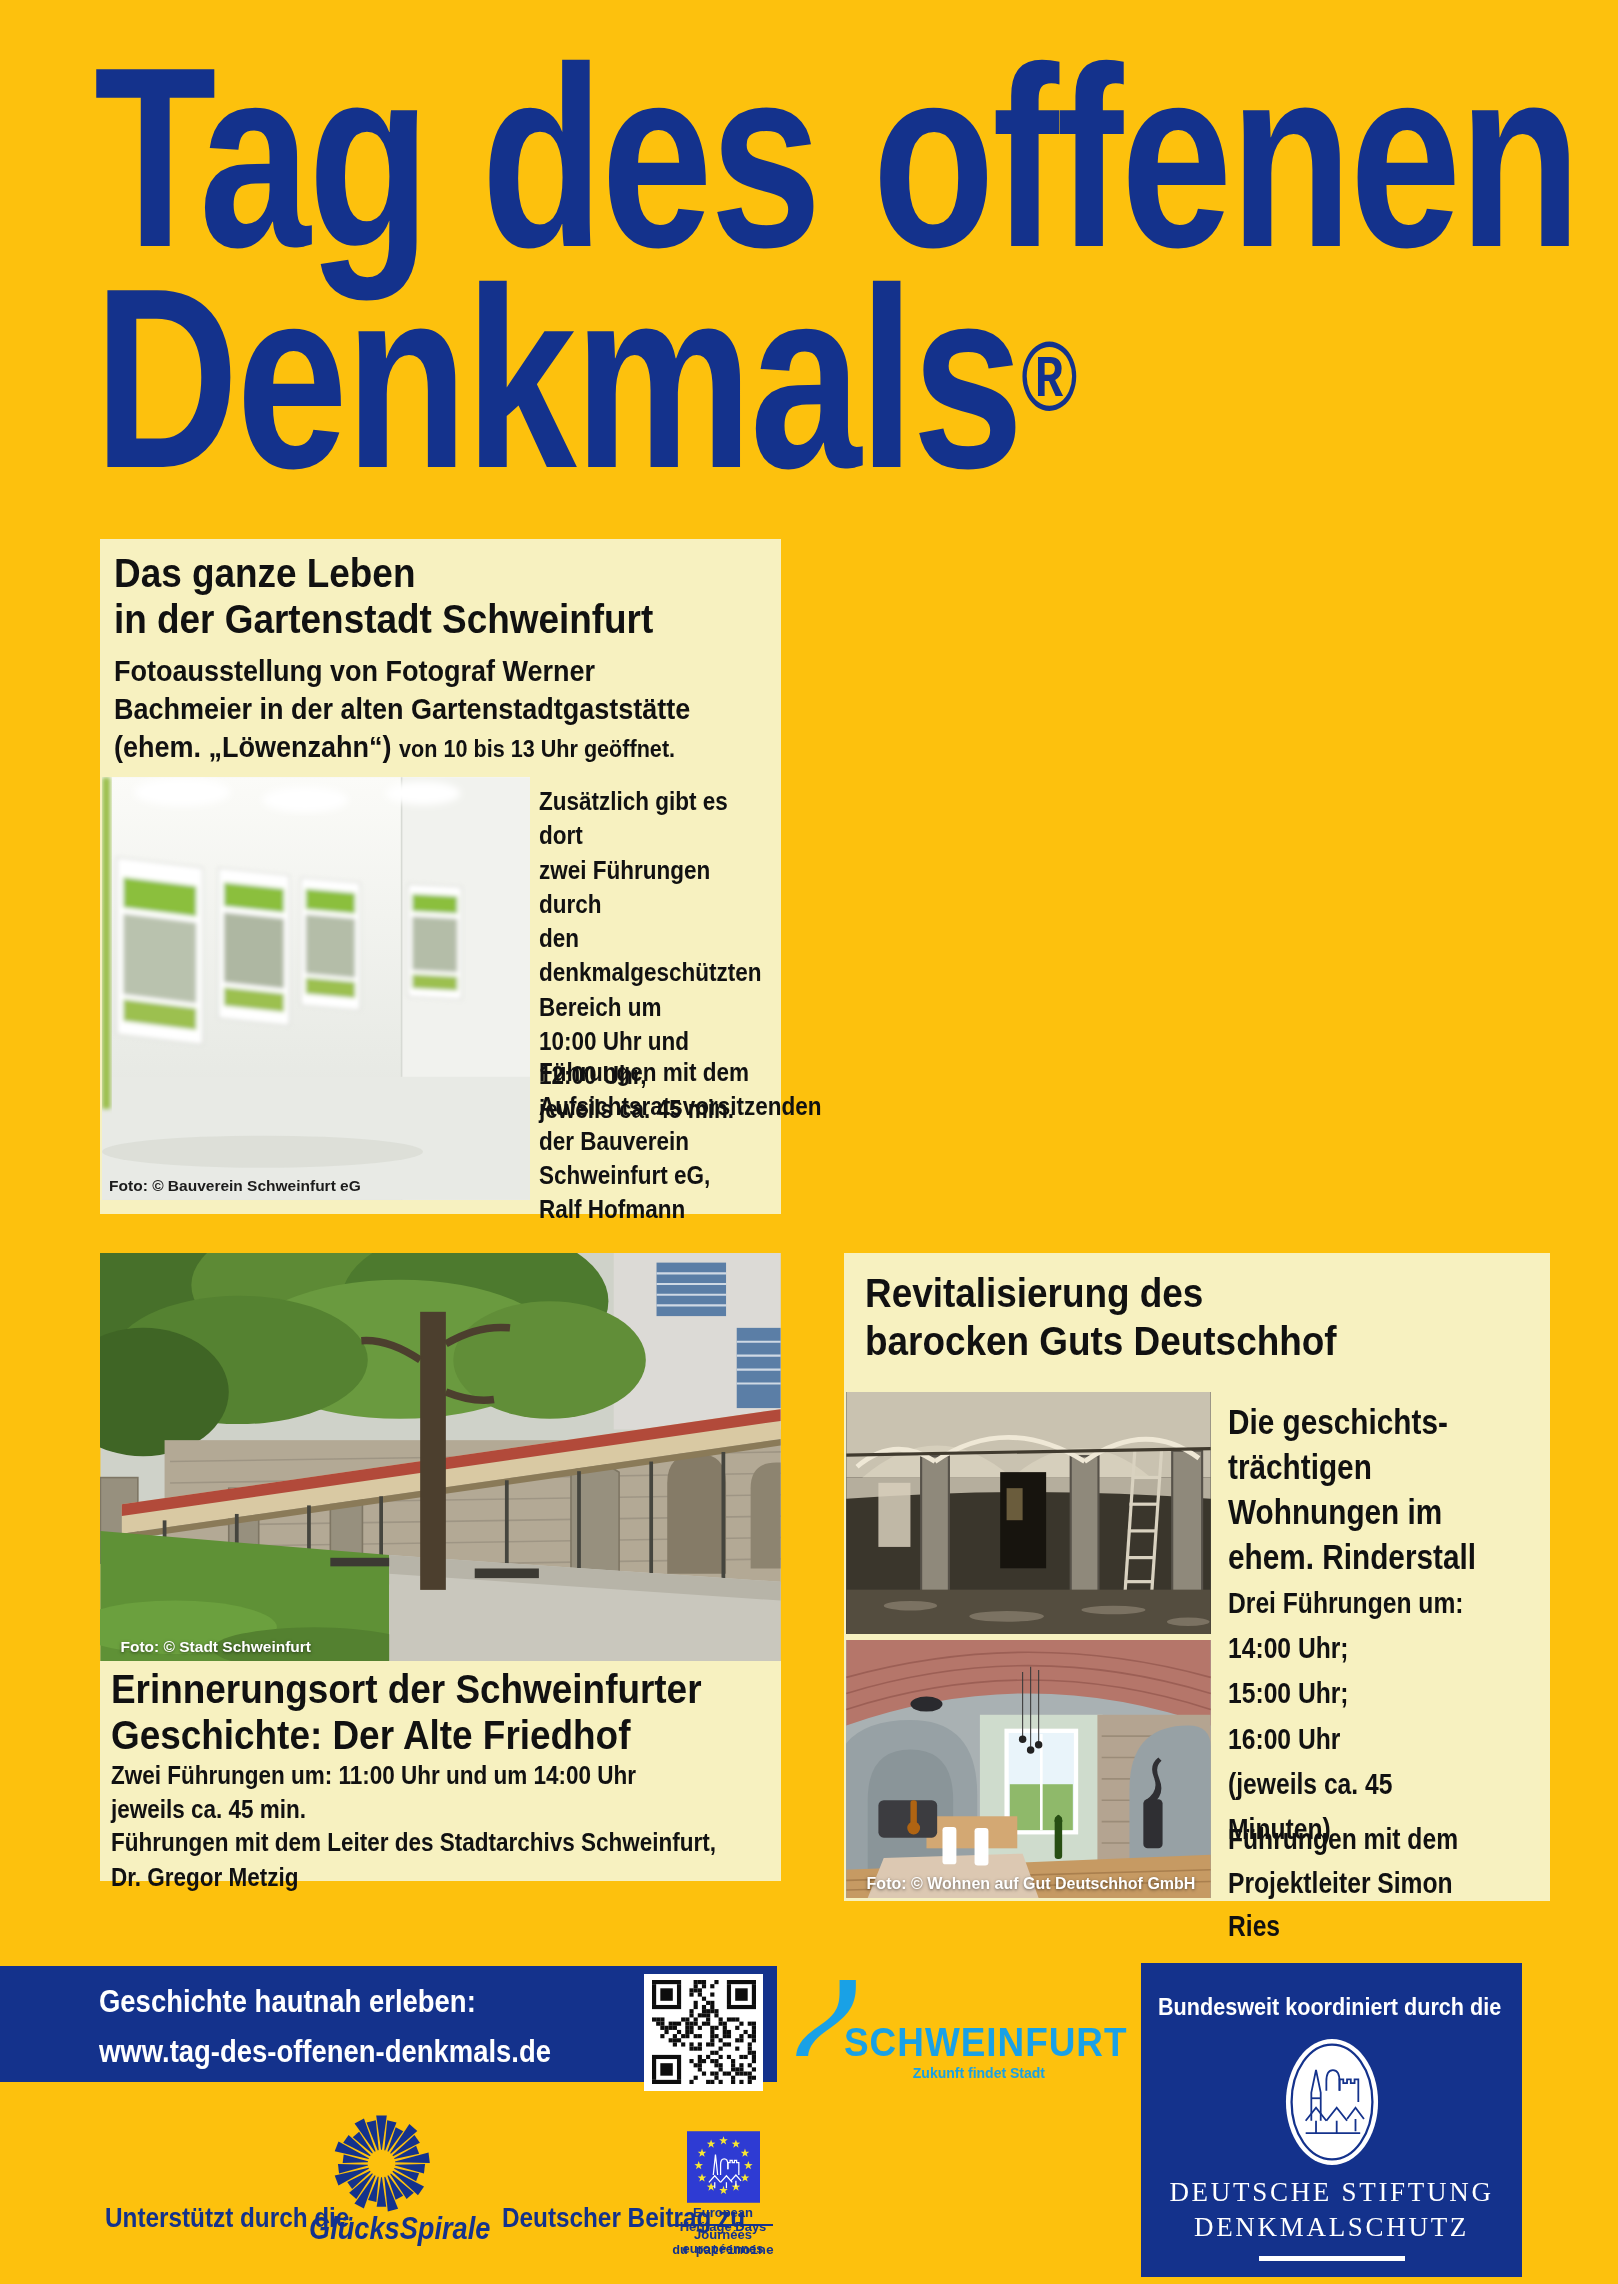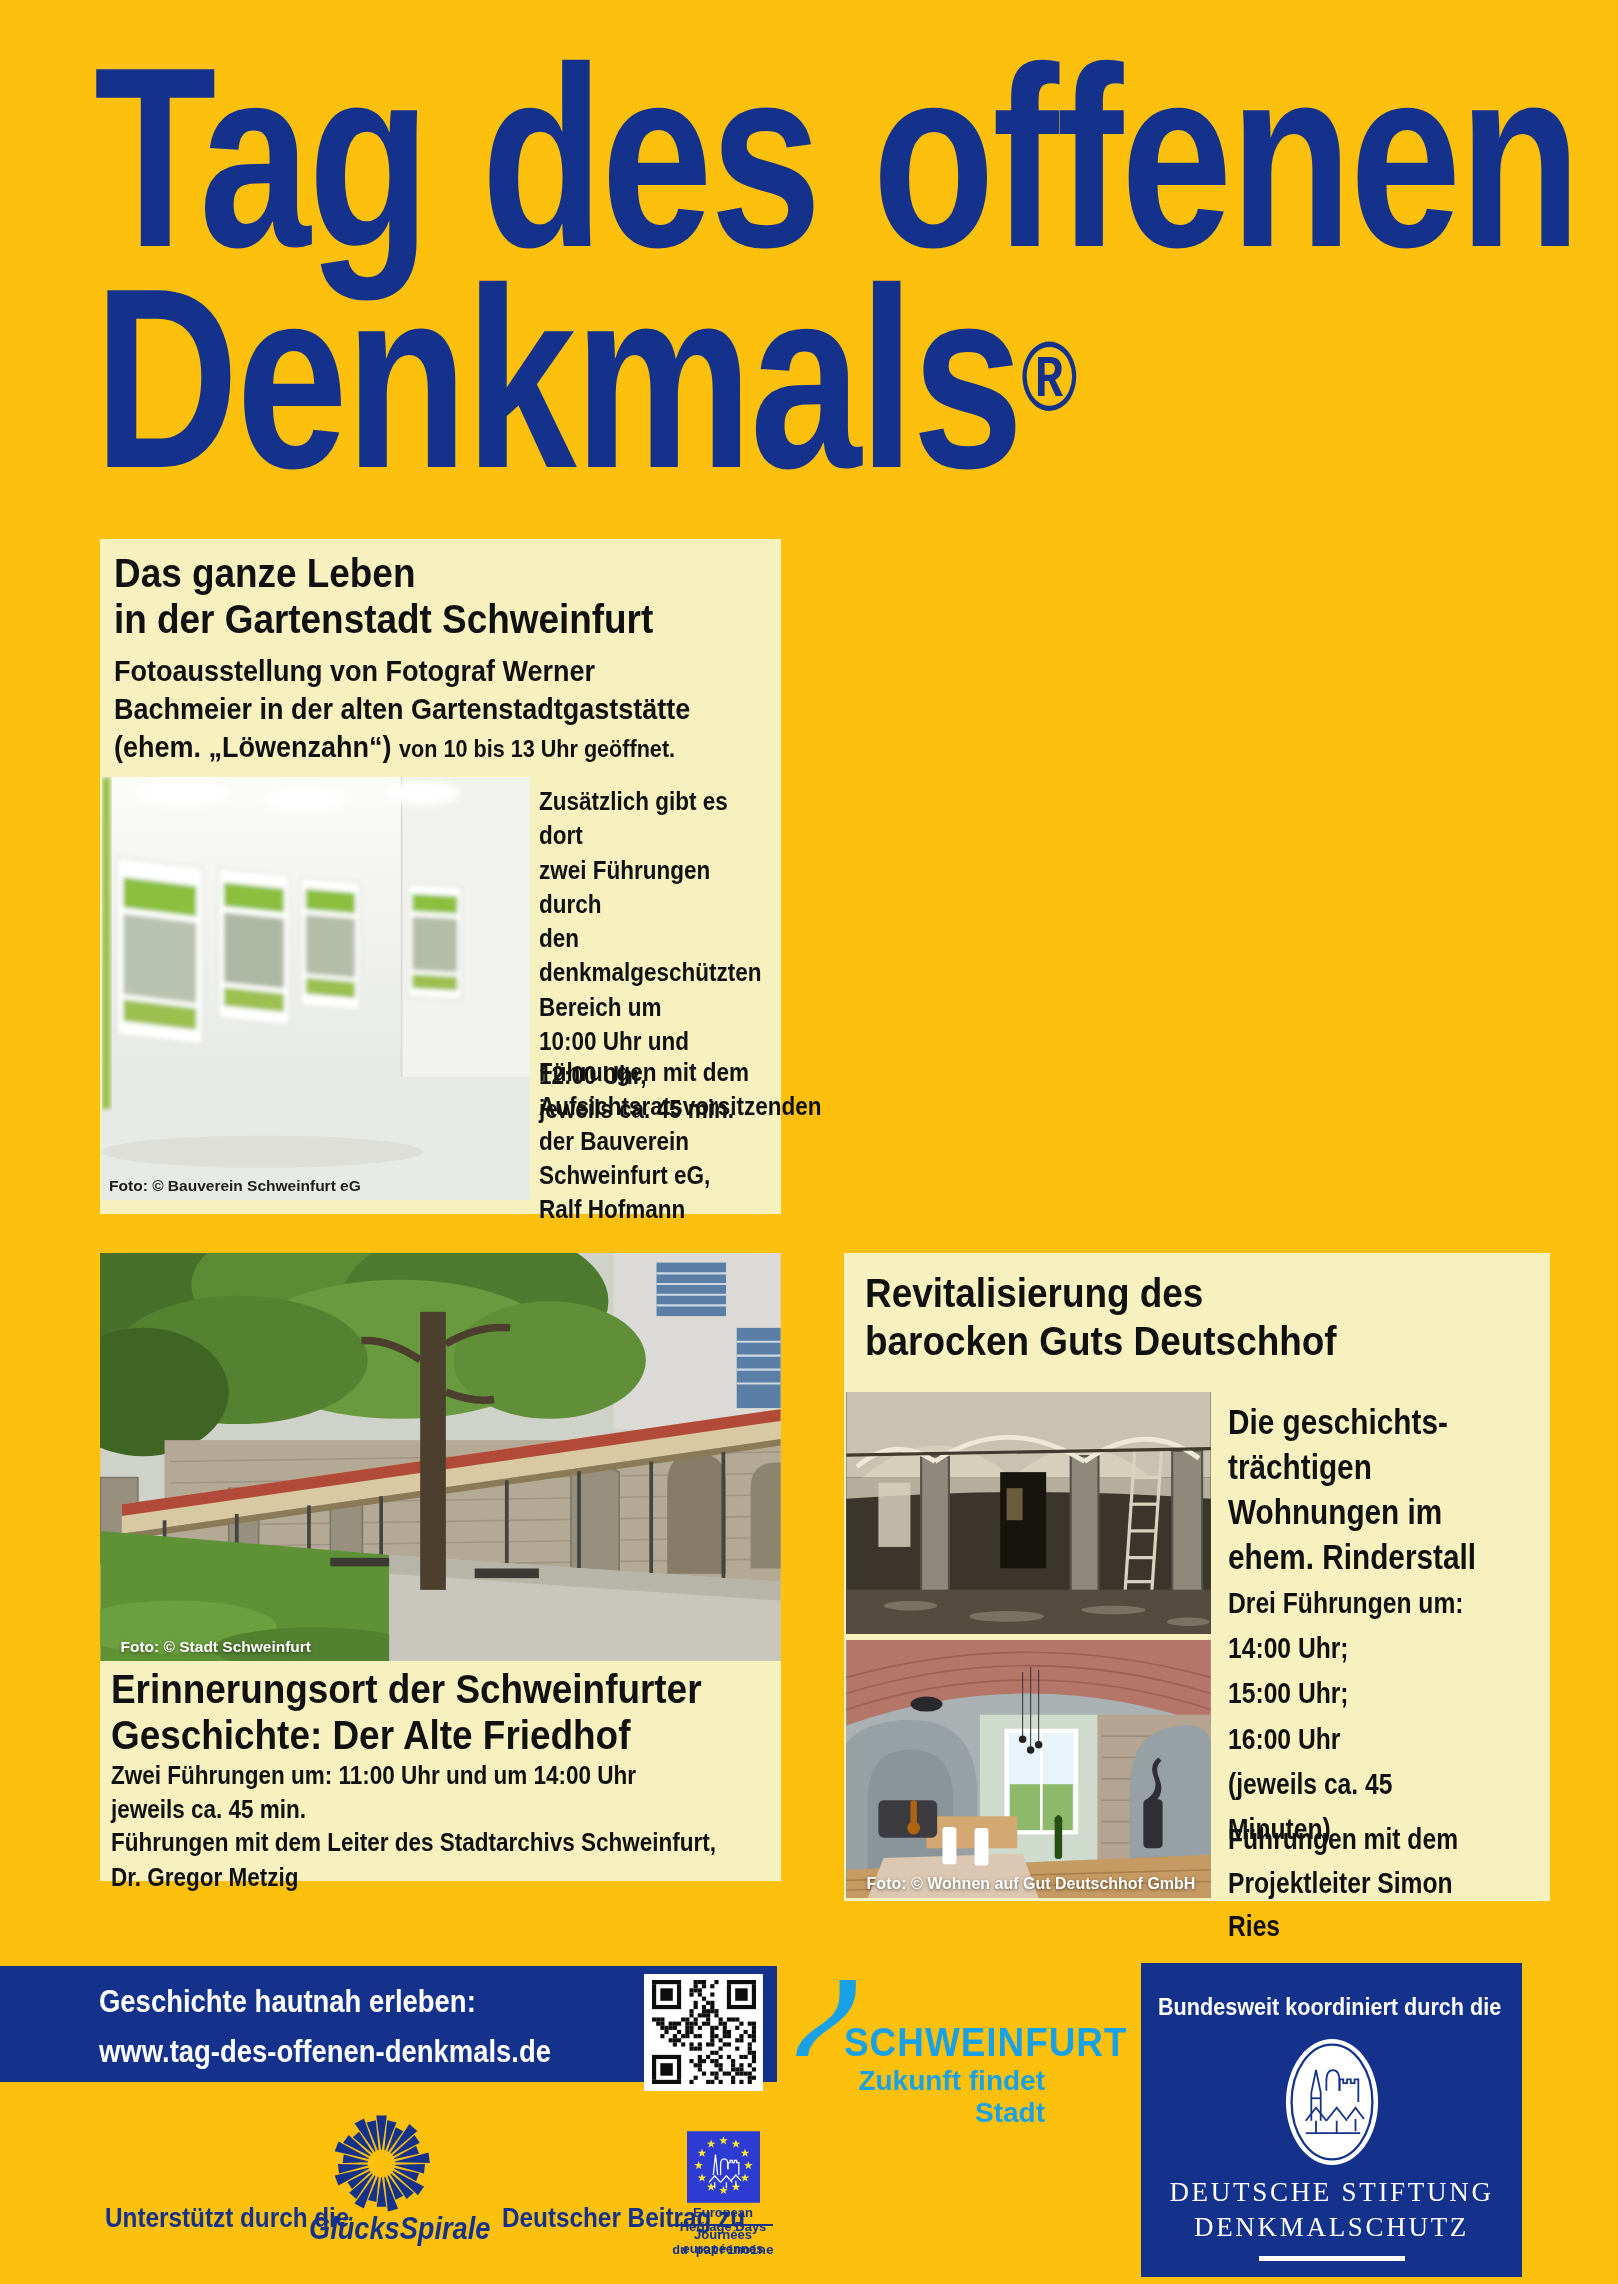--- a/index.html
+++ b/index.html
@@ -62,21 +62,21 @@
   #bluebar{left:0;top:1966px;width:777px;height:116px;background:var(--navy);}
   .cta{color:#fff;font-weight:700;font-size:30.5px;white-space:nowrap;}
   #cta1{left:99px;top:18px;}
   #cta2{left:99px;top:68px;}
   #qrbox{left:644px;top:1974px;width:119px;height:117px;background:#fff;}
   #qrbox svg{position:absolute;left:7.5px;top:6.4px;width:104px;height:104px;}
 
   #swoosh{left:796px;top:1980px;width:60px;height:76px;}
   #cityword{left:844px;top:2019px;font-size:41px;font-weight:700;letter-spacing:1.1px;
     color:var(--lightblue);white-space:nowrap;}
-  #citytag{left:844px;top:2065px;width:201px;text-align:right;font-size:28px;font-weight:700;color:var(--lightblue);}
+  #citytag{left:844px;top:2065px;width:201px;text-align:right;font-size:14px;font-weight:700;color:var(--lightblue);}
 
   #dsd{left:1141px;top:1963px;width:381px;height:314px;background:var(--navy);}
   #dsd-intro{left:17px;top:30px;font-size:24px;font-weight:700;color:#fff;white-space:nowrap;}
   #dsd-oval{left:50%;top:75px;transform:translateX(-50%);width:94px;height:128px;}
   .dsd-serif{left:0;width:100%;text-align:center;color:#fff;font-family:"Liberation Serif",serif;
     font-size:27px;letter-spacing:2.7px;white-space:nowrap;}
   #dsd1{top:214px;}
   #dsd2{top:249px;}
   #dsd-line{left:50%;top:293px;transform:translateX(-50%);width:146px;height:4.8px;background:#fff;}
 

